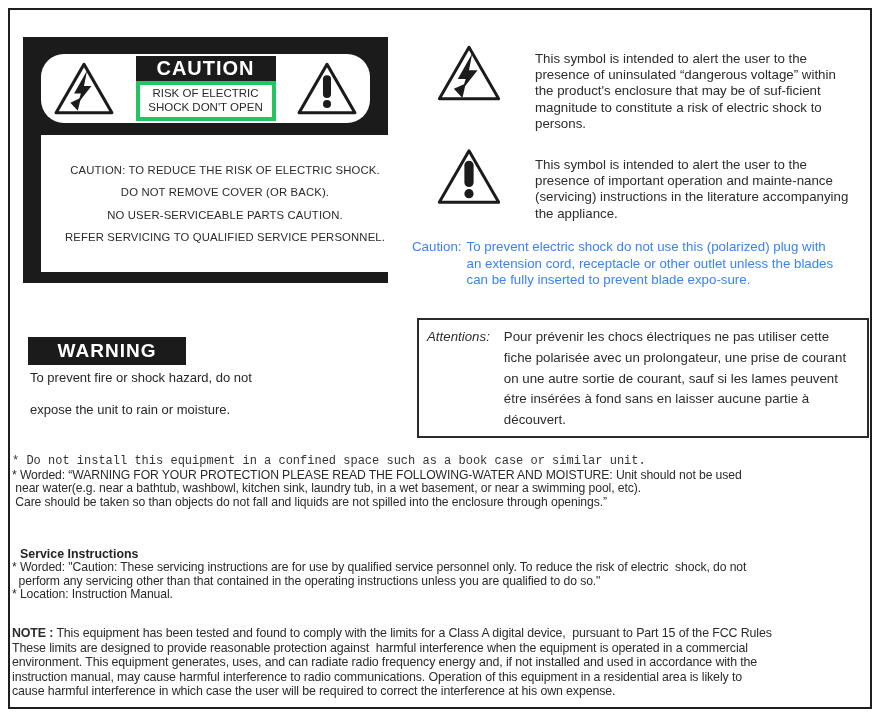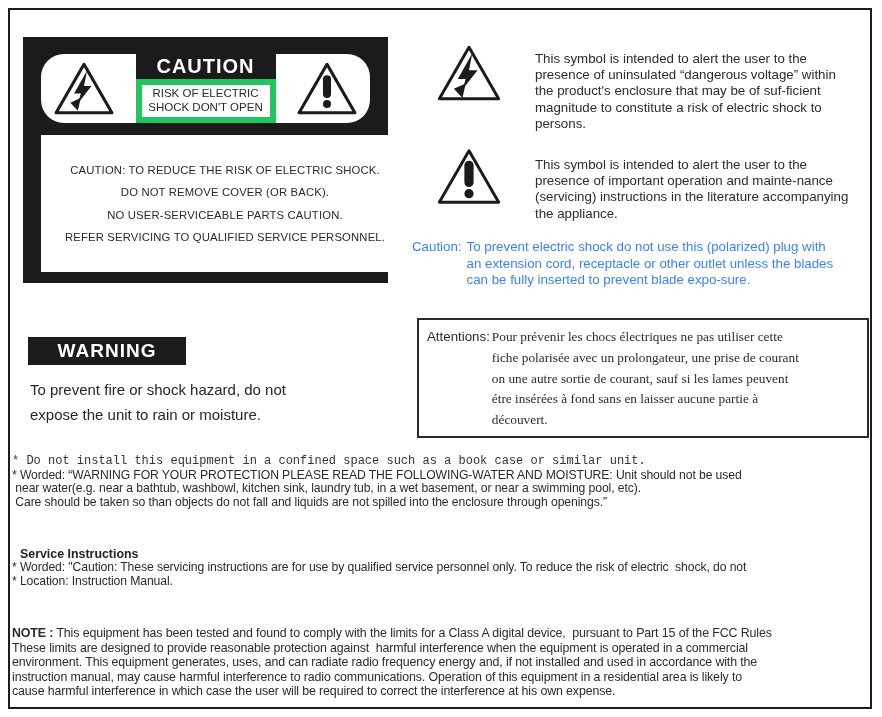--- a/index.html
+++ b/index.html
@@ -33,21 +33,21 @@
     padding: 0 12px;
     border-radius: 23px;
   }
   .caution-label-stack { width: 140px; text-align: center; }
   .caution-title-box {
     background: #1b1b1b; color: #ffffff;
     font-weight: bold; font-size: 20px; letter-spacing: 1px;
     padding: 1px 0 2px 0; line-height: 22px;
   }
   .risk-box {
-    border: 6px solid #22c55e; margin-top: 0px;
+    border: 4px solid #22c55e; margin-top: 0px;
     font-size: 11.5px; line-height: 13.5px; padding: 2px 0 3px 0;
     color: #2a2a2a; background: #fff;
   }
   .caution-bottom {
     position: absolute; left: 18px; top: 98px; width: 368px; height: 137px;
     background: #ffffff;
     display: flex; flex-direction: column; justify-content: space-evenly;
     text-align: center; padding: 19px 0;
   }
   .caution-bottom .cline { font-size: 11.3px; letter-spacing: 0.15px; color: #2b2b2b; }
@@ -69,34 +69,34 @@
   .plug-caution .hang-text { white-space: pre-line; }
 
   
   .warning-box {
     position: absolute; left: 28px; top: 337px; width: 158px; height: 28px;
     background: #1b1b1b; color: #ffffff;
     font-weight: bold; font-size: 19px; letter-spacing: 1px;
     display: flex; align-items: center; justify-content: center;
   }
   .warning-text {
-    position: absolute; left: 30px; top: 377px; width: 360px;
-    font-size: 15px; line-height: 25px; color: #272727;
+    position: absolute; left: 30px; top: 362px; width: 360px;
+    font-size: 13px; line-height: 32px; color: #272727;
     white-space: pre-line;
   }
 
   
   .attentions-box {
     position: absolute; left: 417px; top: 318px; width: 452px; height: 120px;
     border: 2px solid #2a2a2a;
     padding: 7px 6px 6px 8px;
     display: flex; font-size: 13.3px; line-height: 20.8px; color: #2c2c2c;
   }
-  .attentions-box .hang-label { flex: 0 0 auto; margin-right: 2px; }
-  .attentions-box .hang-text { white-space: pre-line; font-family: Liberation Serif, serif; }
+  .attentions-box .hang-label { flex: 0 0 auto; margin-right: 14px; font-style: italic; }
+  .attentions-box .hang-text { white-space: pre-line; }
 
   
   .precautions { position: absolute; left: 12px; top: 455px; }
   .pre-mono {
     font-family: "Liberation Mono", monospace;
     font-size: 12px; line-height: 13.6px; white-space: pre; color: #333;
   }
   .body-line { font-size: 12.2px; line-height: 13.6px; white-space: pre; letter-spacing: -0.1px; color: #2b2b2b; }
 
   .service { position: absolute; left: 12px; top: 547px; }
@@ -186,20 +186,21 @@
   <div class="precautions">
     <div class="pre-mono">* Do not install this equipment in a confined space such as a book case or similar unit.</div>
     <div class="body-line">* Worded: “WARNING FOR YOUR PROTECTION PLEASE READ THE FOLLOWING-WATER AND MOISTURE: Unit should not be used</div>
     <div class="body-line"> near water(e.g. near a bathtub, washbowl, kitchen sink, laundry tub, in a wet basement, or near a swimming pool, etc).</div>
     <div class="body-line"> Care should be taken so than objects do not fall and liquids are not spilled into the enclosure through openings.”</div>
   </div>
 
   <div class="service">
     <div class="service-title">Service Instructions</div>
     <div class="body-line">* Worded: "Caution: These servicing instructions are for use by qualified service personnel only. To reduce the risk of electric  shock, do not</div>
+    <div class="body-line">  perform any servicing other than that contained in the operating instructions unless you are qualified to do so."</div>
     <div class="body-line">* Location: Instruction Manual.</div>
   </div>
 
   <div class="fcc-note">
     <div class="note-line"><span class="note-label">NOTE :</span><span> This equipment has been tested and found to comply with the limits for a Class A digital device,  pursuant to Part 15 of the FCC Rules</span></div>
     <div class="note-line">These limits are designed to provide reasonable protection against  harmful interference when the equipment is operated in a commercial</div>
     <div class="note-line">environment. This equipment generates, uses, and can radiate radio frequency energy and, if not installed and used in accordance with the</div>
     <div class="note-line">instruction manual, may cause harmful interference to radio communications. Operation of this equipment in a residential area is likely to</div>
     <div class="note-line">cause harmful interference in which case the user will be required to correct the interference at his own expense.</div>
   </div>

